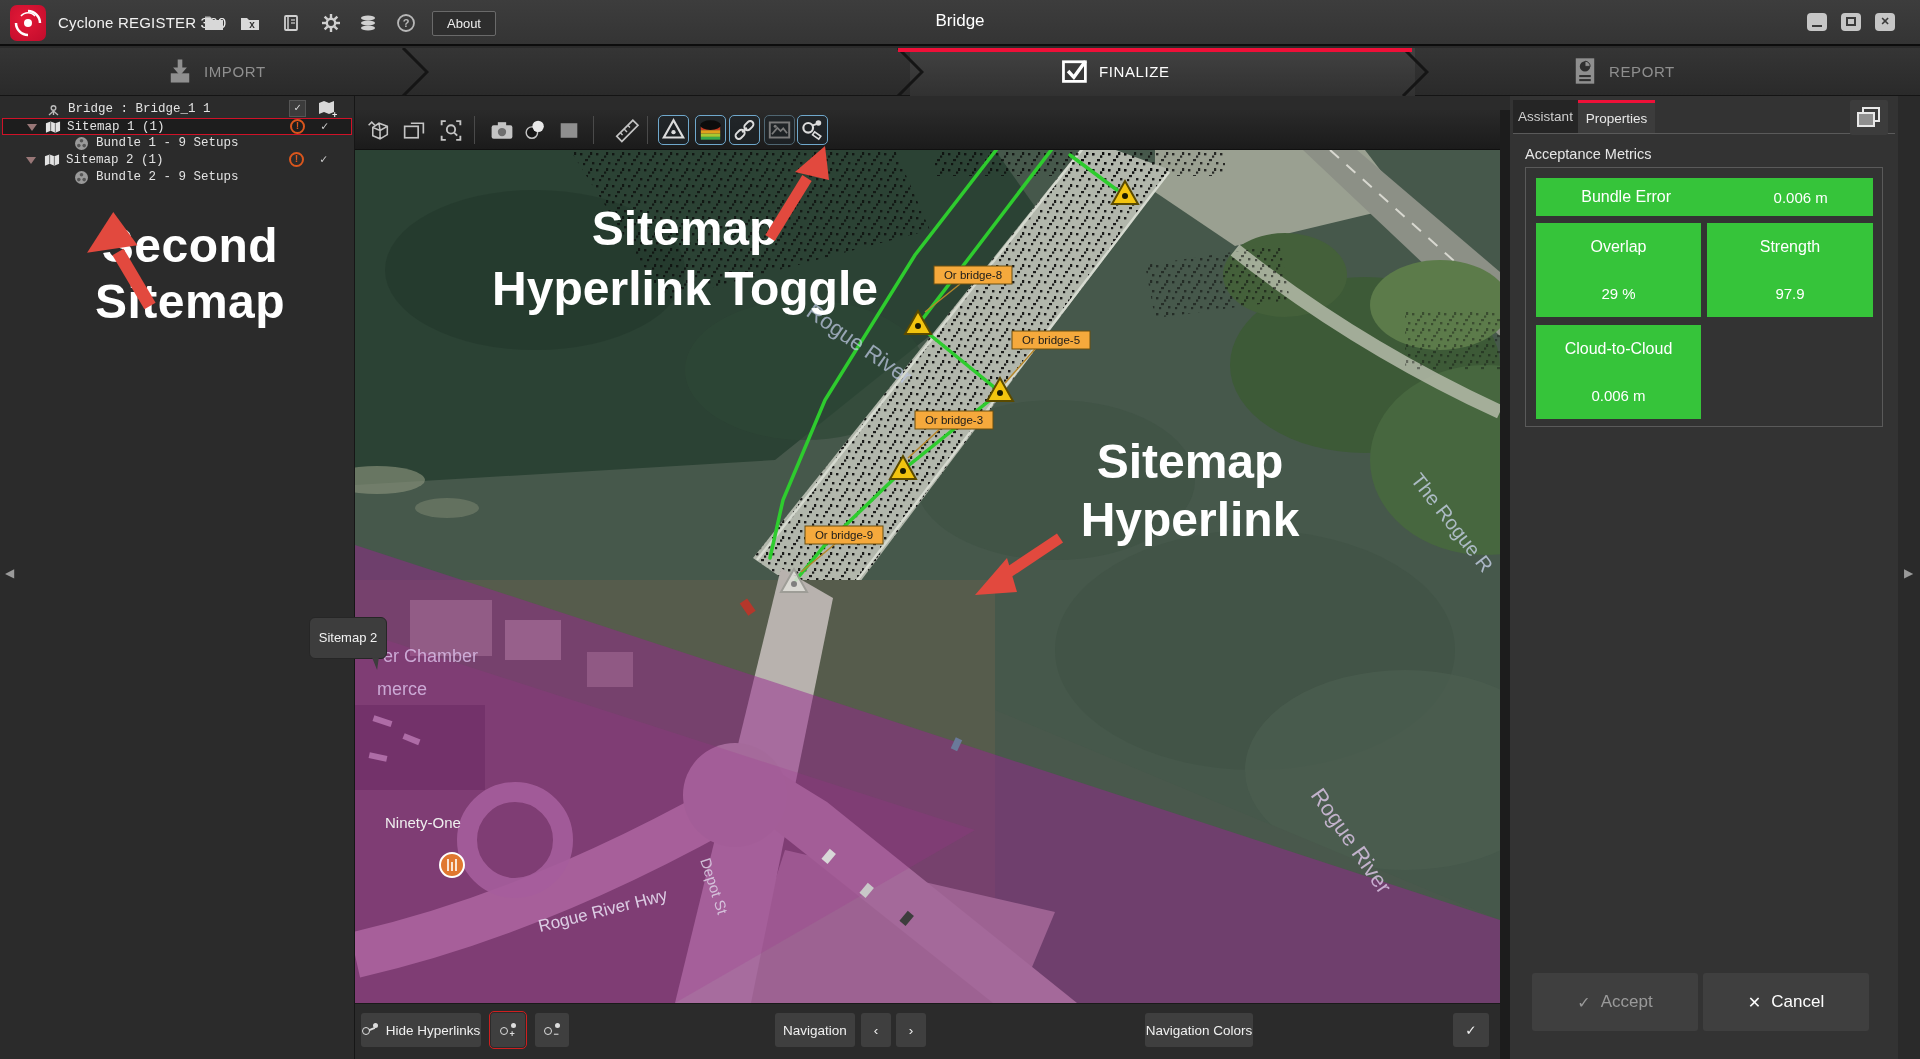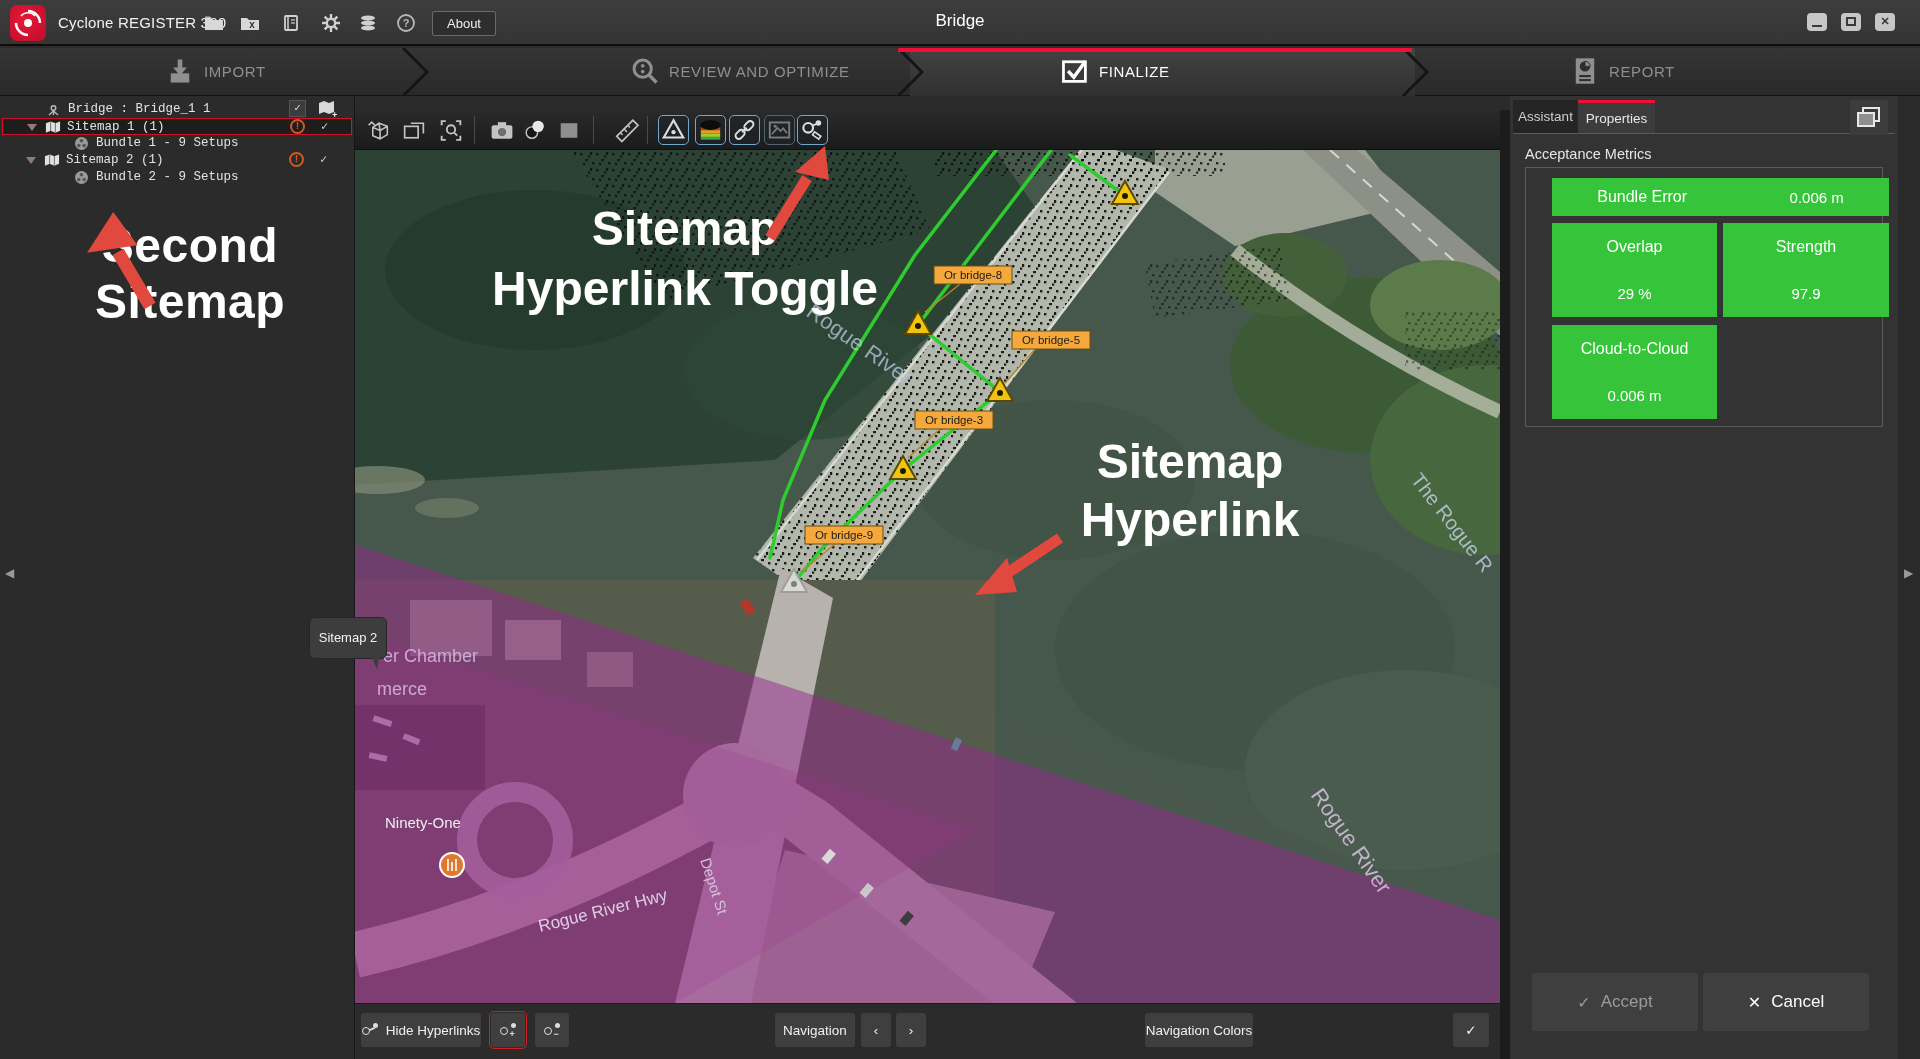--- a/index.html
+++ b/index.html
@@ -88,21 +88,21 @@
   .rpanel { position:absolute; left:1510px; top:96px; width:410px; height:963px; background:#333; }
   .rtab { position:absolute; top:4px; height:33px; font-size:13.5px; color:#e8e8e8;
           display:flex; align-items:center; justify-content:center; }
   .rtab.inactive { background:#252525; color:#cfcfcf; }
   .rtab.active { background:#3c3c3c; border-top:3px solid #ef1038; }
   .rtabline { position:absolute; left:3px; top:37px; width:382px; height:1px; background:#5a5a5a; }
   .panelsbtn { position:absolute; left:340px; top:4px; width:38px; height:35px; background:#3c3c3c; border-radius:2px; }
   .sectitle { position:absolute; left:15px; top:50px; color:#e6e6e6; font-size:14.5px; }
   .metbox { position:absolute; left:15px; top:71px; width:358px; height:260px; border:1px solid #5a5a5a; }
   .tile { position:absolute; color:#fff; display:flex; flex-direction:column; align-items:center; justify-content:space-around; }
-  .tile.green { background:#36c43a;margin-left:16px; }
+  .tile.green { background:#36c43a; }
   .tile.gray { background:#7f7f7f; }
   .tile .tl { font-size:16px; } .tile .tv { font-size:15px; }
   .bigbtn { position:absolute; top:877px; width:166px; height:58px; background:#3f3f3f; border-radius:3px;
             font-size:17px; display:flex; align-items:center; justify-content:center; gap:10px; }
   .bigbtn .bi { font-size:16px; }
   .rstrip { position:absolute; left:388px; top:0; width:22px; height:963px; background:#2a2a2a; }
 </style>
 </head>
 <body>
 
@@ -169,31 +169,20 @@
   </header>
 
   <nav class="wfbar">
     <div class="wfseg" style="left:0;width:415px">
       <div class="wfgroup" style="left:165px">
         <svg width="30" height="30" viewBox="0 0 26 26">
           <rect x="5" y="15" width="16" height="8" fill="#8f8f8f"></rect>
           <polygon points="11,3 15,3 15,10 19,10 13,17 7,10 11,10" fill="#8f8f8f"></polygon>
         </svg>
         <span class="wflabel">IMPORT</span>
-      </div>
-    </div>
-    <div class="wfseg" style="left:415px;width:495px">
-      <div class="wfgroup" style="left:215px">
-        <svg width="30" height="30" viewBox="0 0 26 26">
-          <circle cx="11" cy="11" r="7.5" fill="none" stroke="#8f8f8f" stroke-width="2.6"></circle>
-          <circle cx="11" cy="8.5" r="1.6" fill="#8f8f8f"></circle>
-            <circle cx="11" cy="13.5" r="1.6" fill="#8f8f8f"></circle>
-          <line x1="16.5" y1="16.5" x2="23" y2="23" stroke="#8f8f8f" stroke-width="3"></line>
-        </svg>
-        <span class="wflabel">REVIEW AND OPTIMIZE</span>
       </div>
     </div>
     <div class="wfseg active" style="left:910px;width:505px">
       <div class="wfgroup" style="left:150px">
         <svg width="30" height="30" viewBox="0 0 26 26">
           <rect x="3" y="5" width="19" height="17" fill="none" stroke="#fff" stroke-width="2.4"></rect>
           <path d="M7,13 L12,18.5 L22,4.5" fill="none" stroke="#fff" stroke-width="3"></path>
         </svg>
         <span class="wflabel">FINALIZE</span>
       </div>

